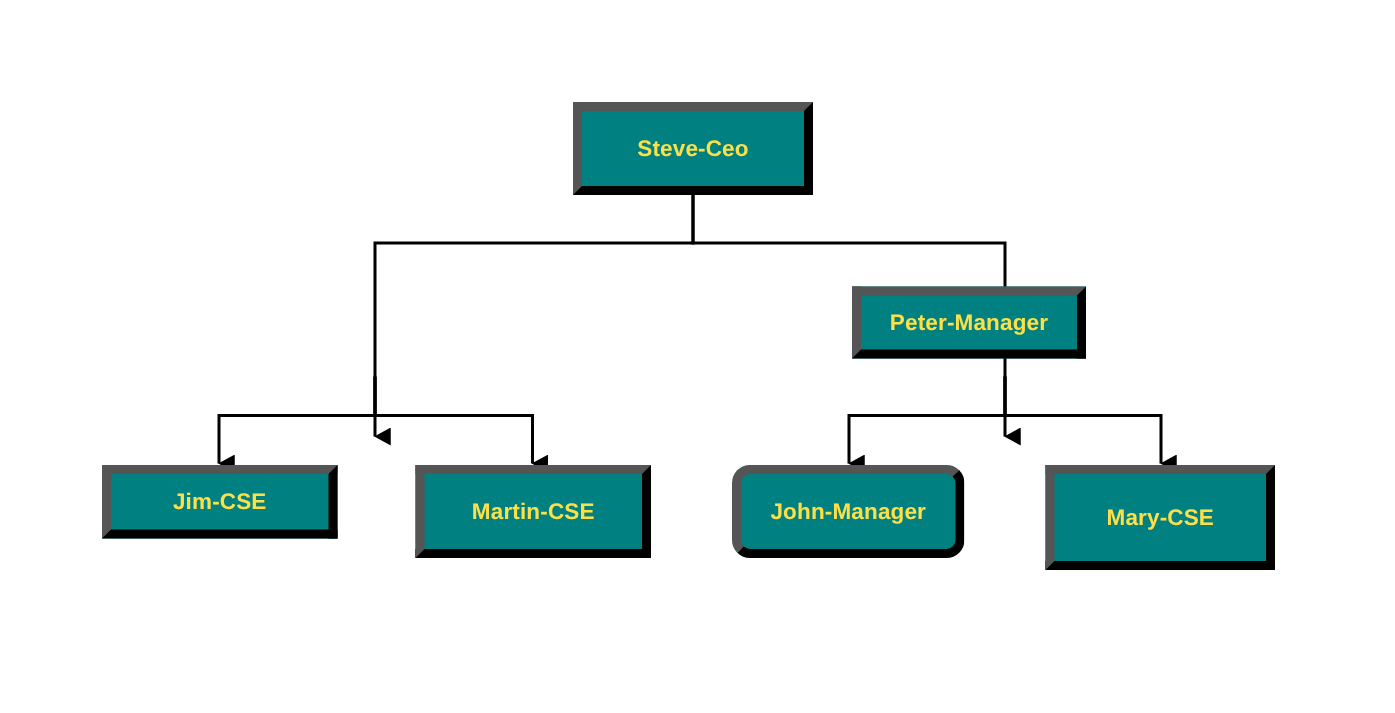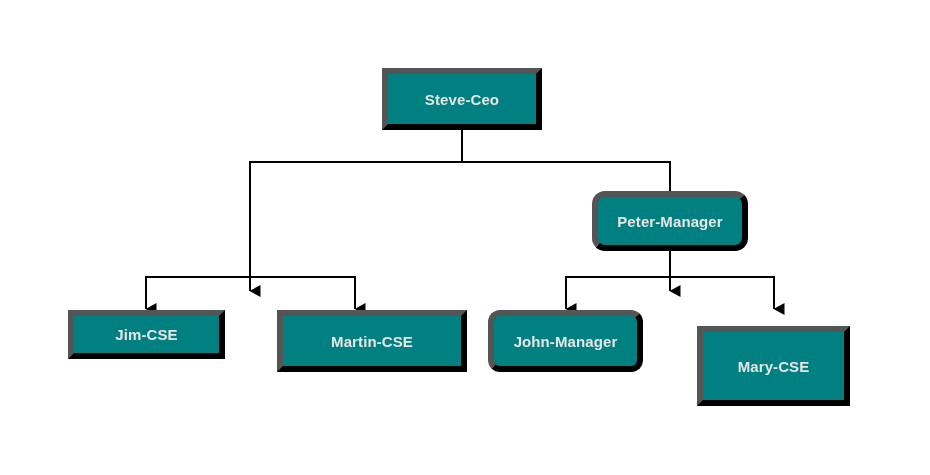--- a/index.html
+++ b/index.html
@@ -32,21 +32,21 @@
     background: #008080;
     border: 6px solid #000000;
     border-top-color: #555555;
     border-left-color: #555555;
     display: flex;
     align-items: center;
     justify-content: center;
     z-index: 2;
   }
   .node-label {
-    color: #e5e5e5;
+    color: #fde047;
     font-size: 15px;
     font-weight: bold;
     font-family: "Liberation Sans", sans-serif;
     letter-spacing: 0.1px;
     white-space: nowrap;
     text-align: center;
   }
 </style>
 </head>
 <body>
@@ -80,33 +80,33 @@
     <g>
       <path d="M 670,251 L 670,277 L 774,277 L 774,309" fill="none" stroke="#000000" stroke-width="2" marker-end="url(#arrowhead)"></path>
     </g>
   </svg>
 
   <div class="node" id="node-steve" style="left: 382px; top: 68px; width: 160px; height: 62px;">
     <span class="node-label">Steve-Ceo</span>
   </div>
 
 
-  <div class="node" id="node-peter" style="left: 592px; top: 191px; width: 156px; height: 60px; border-radius: 13px;">
+  <div class="node" id="node-peter" style="left: 568px; top: 191px; width: 156px; height: 48px;">
     <span class="node-label">Peter-Manager</span>
   </div>
 
   <div class="node" id="node-jim" style="left: 68px; top: 310px; width: 157px; height: 49px;">
     <span class="node-label">Jim-CSE</span>
   </div>
 
-  <div class="node" id="node-martin" style="left: 277px; top: 310px; width: 190px; height: 62px;">
+  <div class="node" id="node-martin" style="left: 277px; top: 310px; width: 157px; height: 62px;">
     <span class="node-label">Martin-CSE</span>
   </div>
 
   <div class="node" id="node-john" style="left: 488px; top: 310px; width: 155px; height: 62px; border-radius: 12px;">
     <span class="node-label">John-Manager</span>
   </div>
 
-  <div class="node" id="node-mary" style="left: 697px; top: 326px; width: 153px; height: 80px;">
+  <div class="node" id="node-mary" style="left: 697px; top: 310px; width: 153px; height: 70px;">
     <span class="node-label">Mary-CSE</span>
   </div>
 
 </div>
 
 </body></html>

